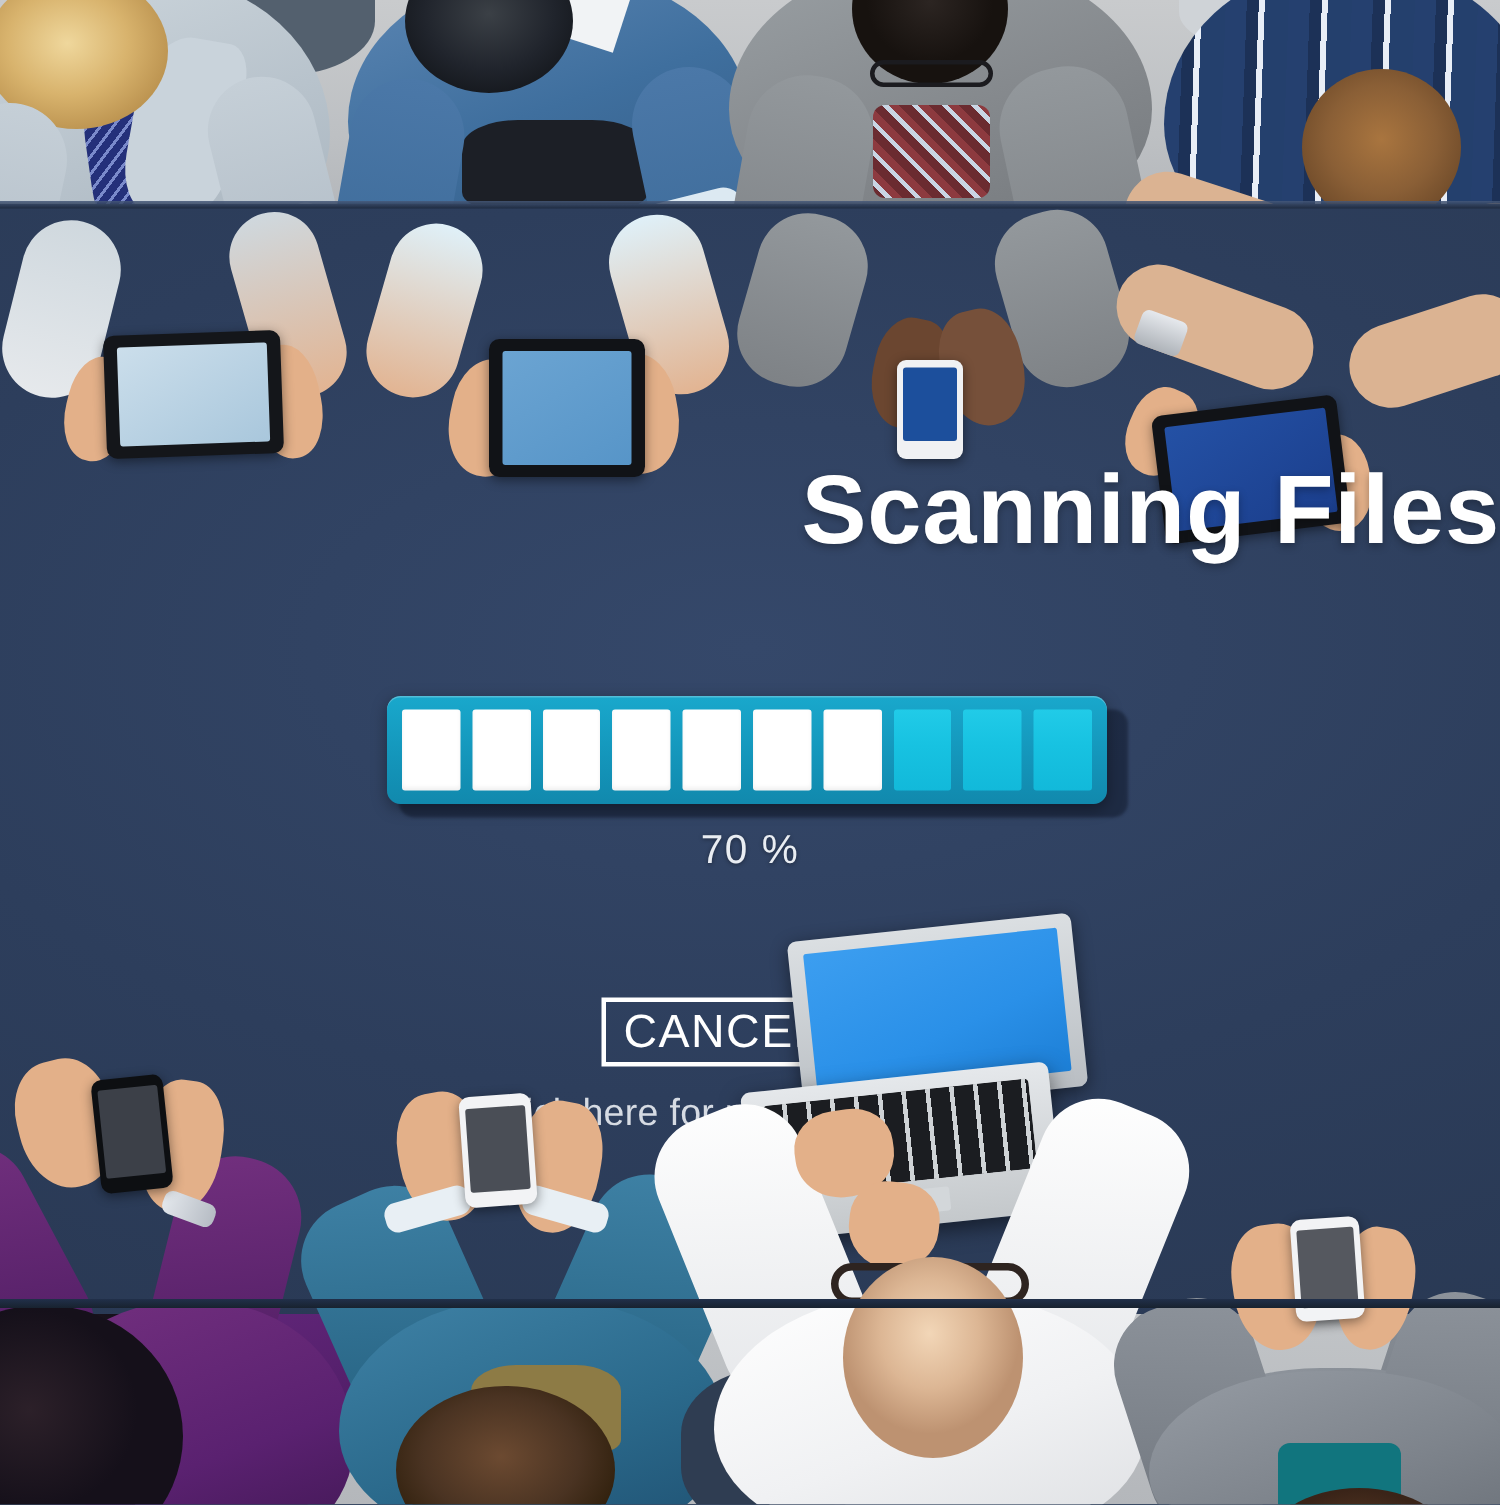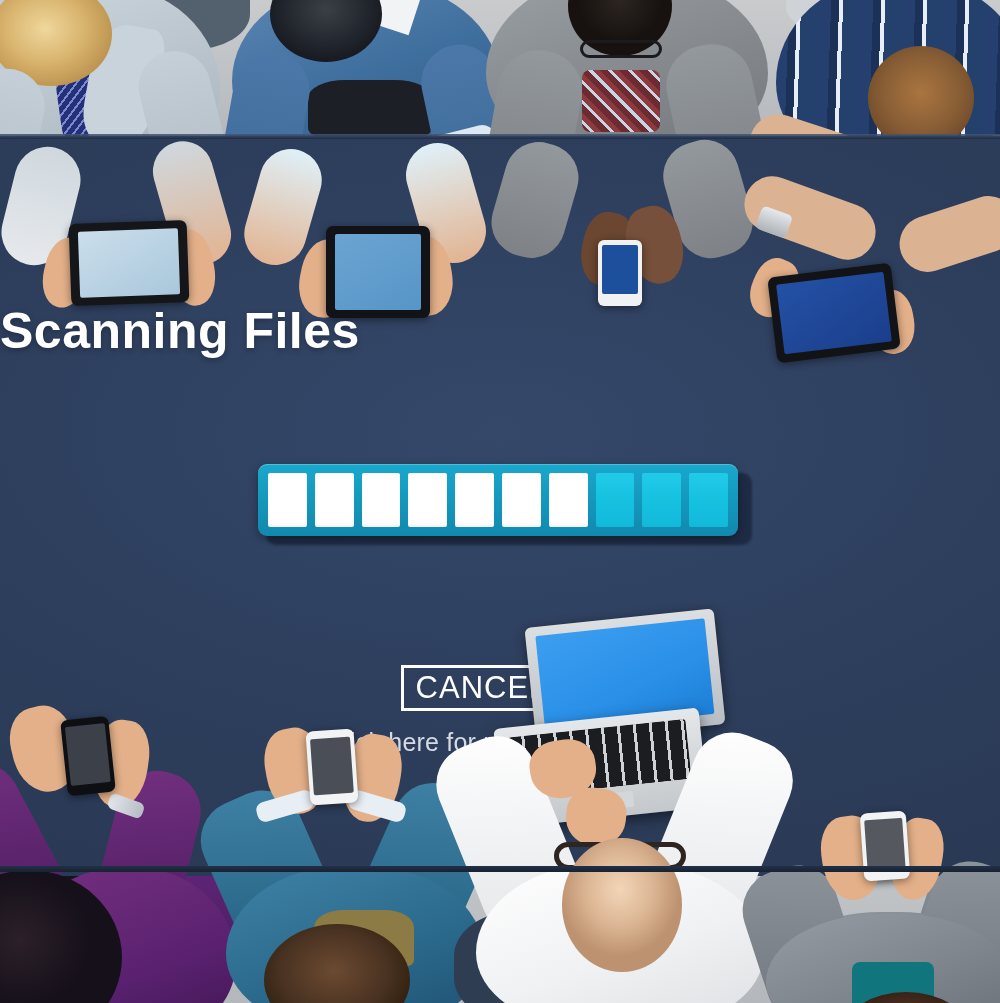--- a/index.html
+++ b/index.html
@@ -58,22 +58,22 @@
   .chair { position:absolute; background:#eceef0; border-radius:50%/40%; }
 
   
   .overlay {
     position:absolute; inset:0;
     display:flex; flex-direction:column; align-items:center;
     pointer-events:none;
   }
   .title {
     position:absolute; top:302px; left:0; width:1000px;
-    text-align:left;
-    font-size:50px; font-weight:bold; color:#ffffff;
+    text-align:right;
+    font-size:65px; font-weight:bold; color:#ffffff;
     letter-spacing:0.5px;
     font-family:"Liberation Sans", sans-serif;
     text-shadow:0 2px 6px rgba(0,0,0,.30);
   }
 
   .progress-wrap {
     position:absolute; top:464px; left:258px; width:486px;
   }
   .progress-shadow{
     position:absolute; left:8px; top:9px; width:486px; height:72px;
@@ -318,20 +318,21 @@
           <div class="seg on"></div>
           <div class="seg on"></div>
           <div class="seg on"></div>
           <div class="seg on"></div>
           <div class="seg off"></div>
           <div class="seg off"></div>
           <div class="seg off"></div>
         </div>
     </div>
 
+    <div class="pct">70 %</div>
 
     <div class="cancel-btn">CANCEL</div>
 
     <div class="more-info">Click here for more information</div>
   </div>
 
   <div class="photo-layer" style="z-index:9;pointer-events:none;">
 
     <div class="person" style="left:-30px;top:700px;width:280px;height:310px;">
       <div class="arm" style="left:-16px;top:60px;width:88px;height:170px;background:linear-gradient(200deg,#73307f,#4b1b60);transform:rotate(-28deg);"></div>

